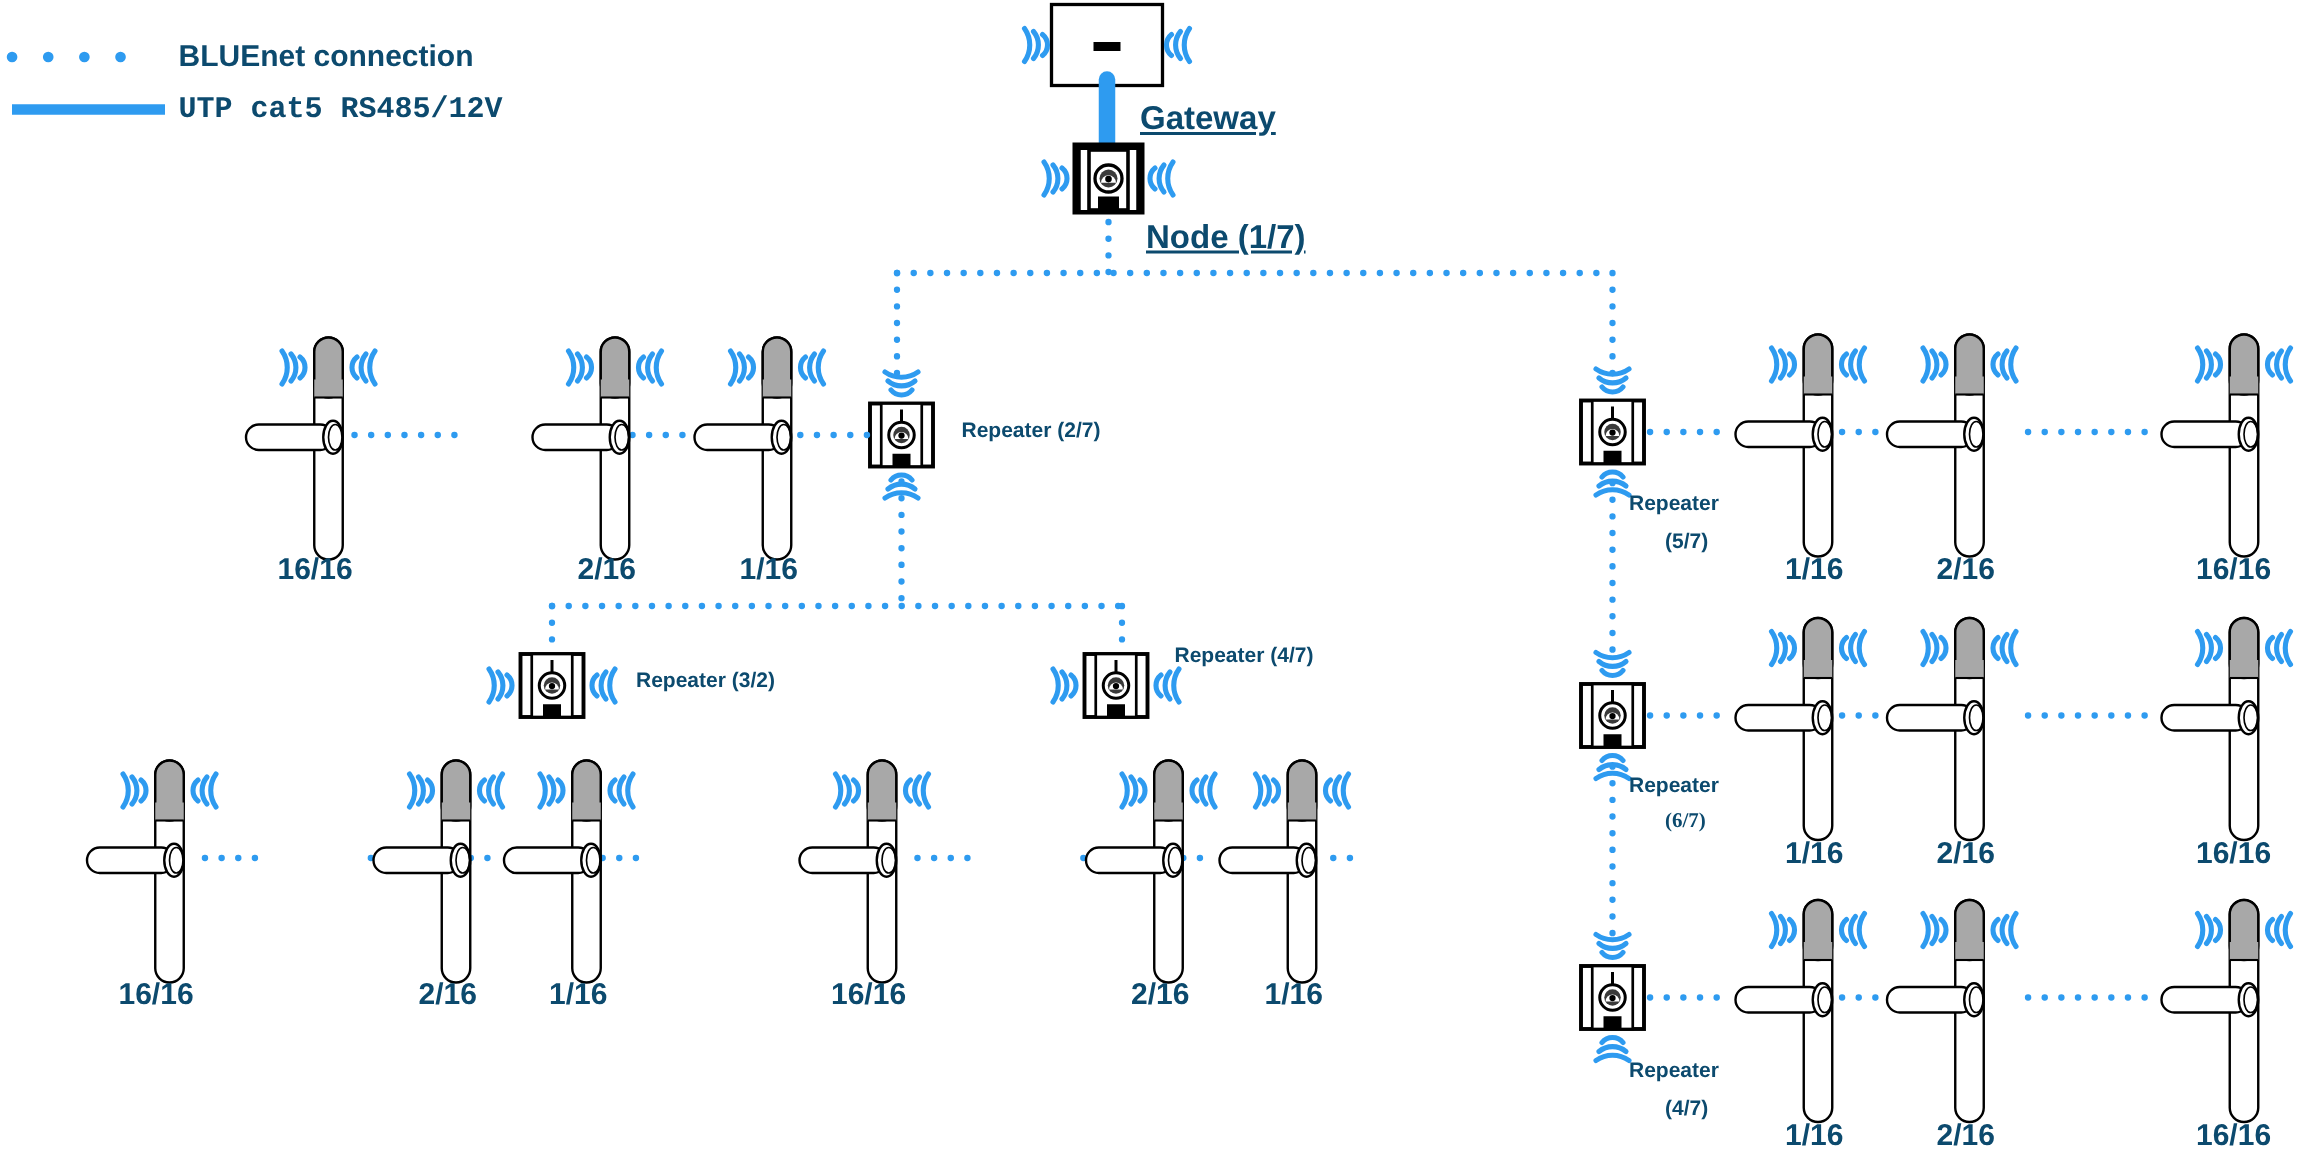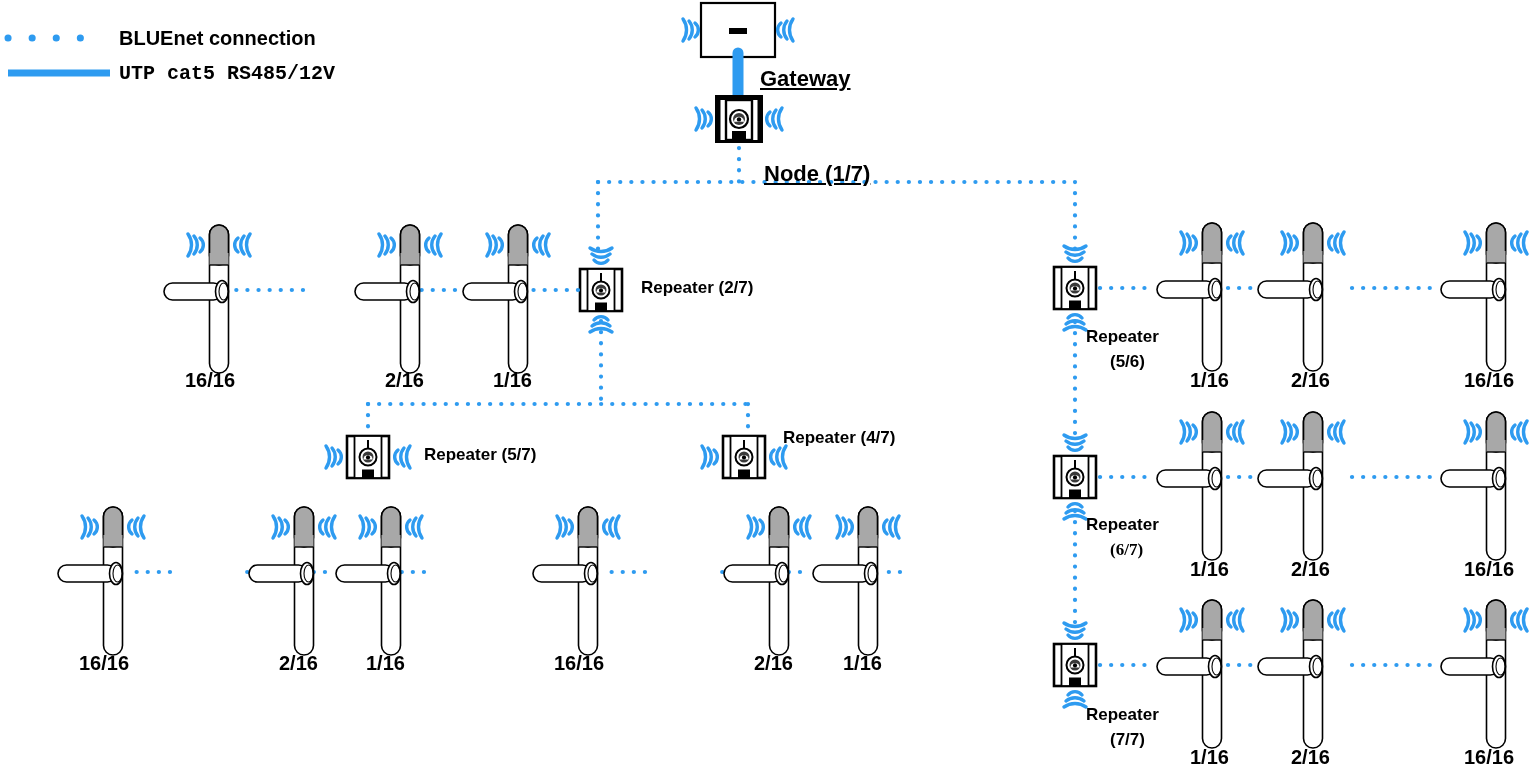--- a/index.html
+++ b/index.html
@@ -4,24 +4,24 @@
 <style>
   html,body{margin:0;padding:0;background:#ffffff;}
   body{
     width:1537px;height:777px;
     position:relative;overflow:hidden;
     font-family:"Liberation Sans", sans-serif;
     color:#000000;
   }
   #stage{position:absolute;left:0;top:0;width:1537px;height:777px;}
   svg.layer{position:absolute;left:0;top:0;width:1537px;height:777px;overflow:visible;}
-  .txt{position:absolute;white-space:nowrap;font-weight:bold;color:#000000;}
+  .txt{position:absolute;white-space:nowrap;font-weight:bold;color:#0c4a6e;}
   .legend-label{font-size:20px;}
   .node-label{font-size:22px;text-decoration:underline;}
-  .rep-label{font-size:17px;}
+  .rep-label{font-size:14px;}
   .handle-label{font-size:20px;}
 </style>
 </head>
 <body>
 
 <div id="stage">
 
   <svg class="layer" viewBox="0 0 1537 777">
     <defs>
 
@@ -379,34 +379,34 @@
       <g transform="translate(19,-28)">
           <use href="#arcR"></use>
         </g>
     </g>
   </svg>
 
   <div class="txt legend-label" style="left:119px;top:27px;">BLUEnet connection</div>
   <div class="txt legend-label" style="left:119px;top:62px;font-family:Liberation Mono, monospace;">UTP cat5 RS485/12V</div>
 
   <div class="txt node-label" style="left:760px;top:66px;">Gateway</div>
-  <div class="txt node-label" style="left:764px;top:145px;margin-top:16px;">Node (1/7)</div>
+  <div class="txt node-label" style="left:764px;top:145px;">Node (1/7)</div>
 
   <div class="txt rep-label" style="left:641px;top:278px;">Repeater (2/7)</div>
-  <div class="txt rep-label" style="left:424px;top:445px;">Repeater (5/7)</div>
+  <div class="txt rep-label" style="left:424px;top:445px;">Repeater (3/2)</div>
   <div class="txt rep-label" style="left:783px;top:428px;text-align:right;">Repeater (4/7)</div>
 
   <div class="txt rep-label" style="left:1086px;top:327px;">Repeater</div>
-  <div class="txt rep-label" style="left:1110px;top:352px;">(5/6)</div>
+  <div class="txt rep-label" style="left:1110px;top:352px;">(5/7)</div>
 
   <div class="txt rep-label" style="left:1086px;top:515px;">Repeater</div>
   <div class="txt rep-label" style="left:1110px;top:540px;font-family:Liberation Serif, serif;">(6/7)</div>
 
   <div class="txt rep-label" style="left:1086px;top:705px;">Repeater</div>
-  <div class="txt rep-label" style="left:1110px;top:730px;">(7/7)</div>
+  <div class="txt rep-label" style="left:1110px;top:730px;">(4/7)</div>
 
   <div class="txt handle-label" style="left:185px;top:369px;">16/16</div>
   <div class="txt handle-label" style="left:385px;top:369px;">2/16</div>
   <div class="txt handle-label" style="left:493px;top:369px;">1/16</div>
 
   <div class="txt handle-label" style="left:79px;top:652px;">16/16</div>
   <div class="txt handle-label" style="left:279px;top:652px;">2/16</div>
   <div class="txt handle-label" style="left:366px;top:652px;">1/16</div>
 
   <div class="txt handle-label" style="left:554px;top:652px;">16/16</div>

